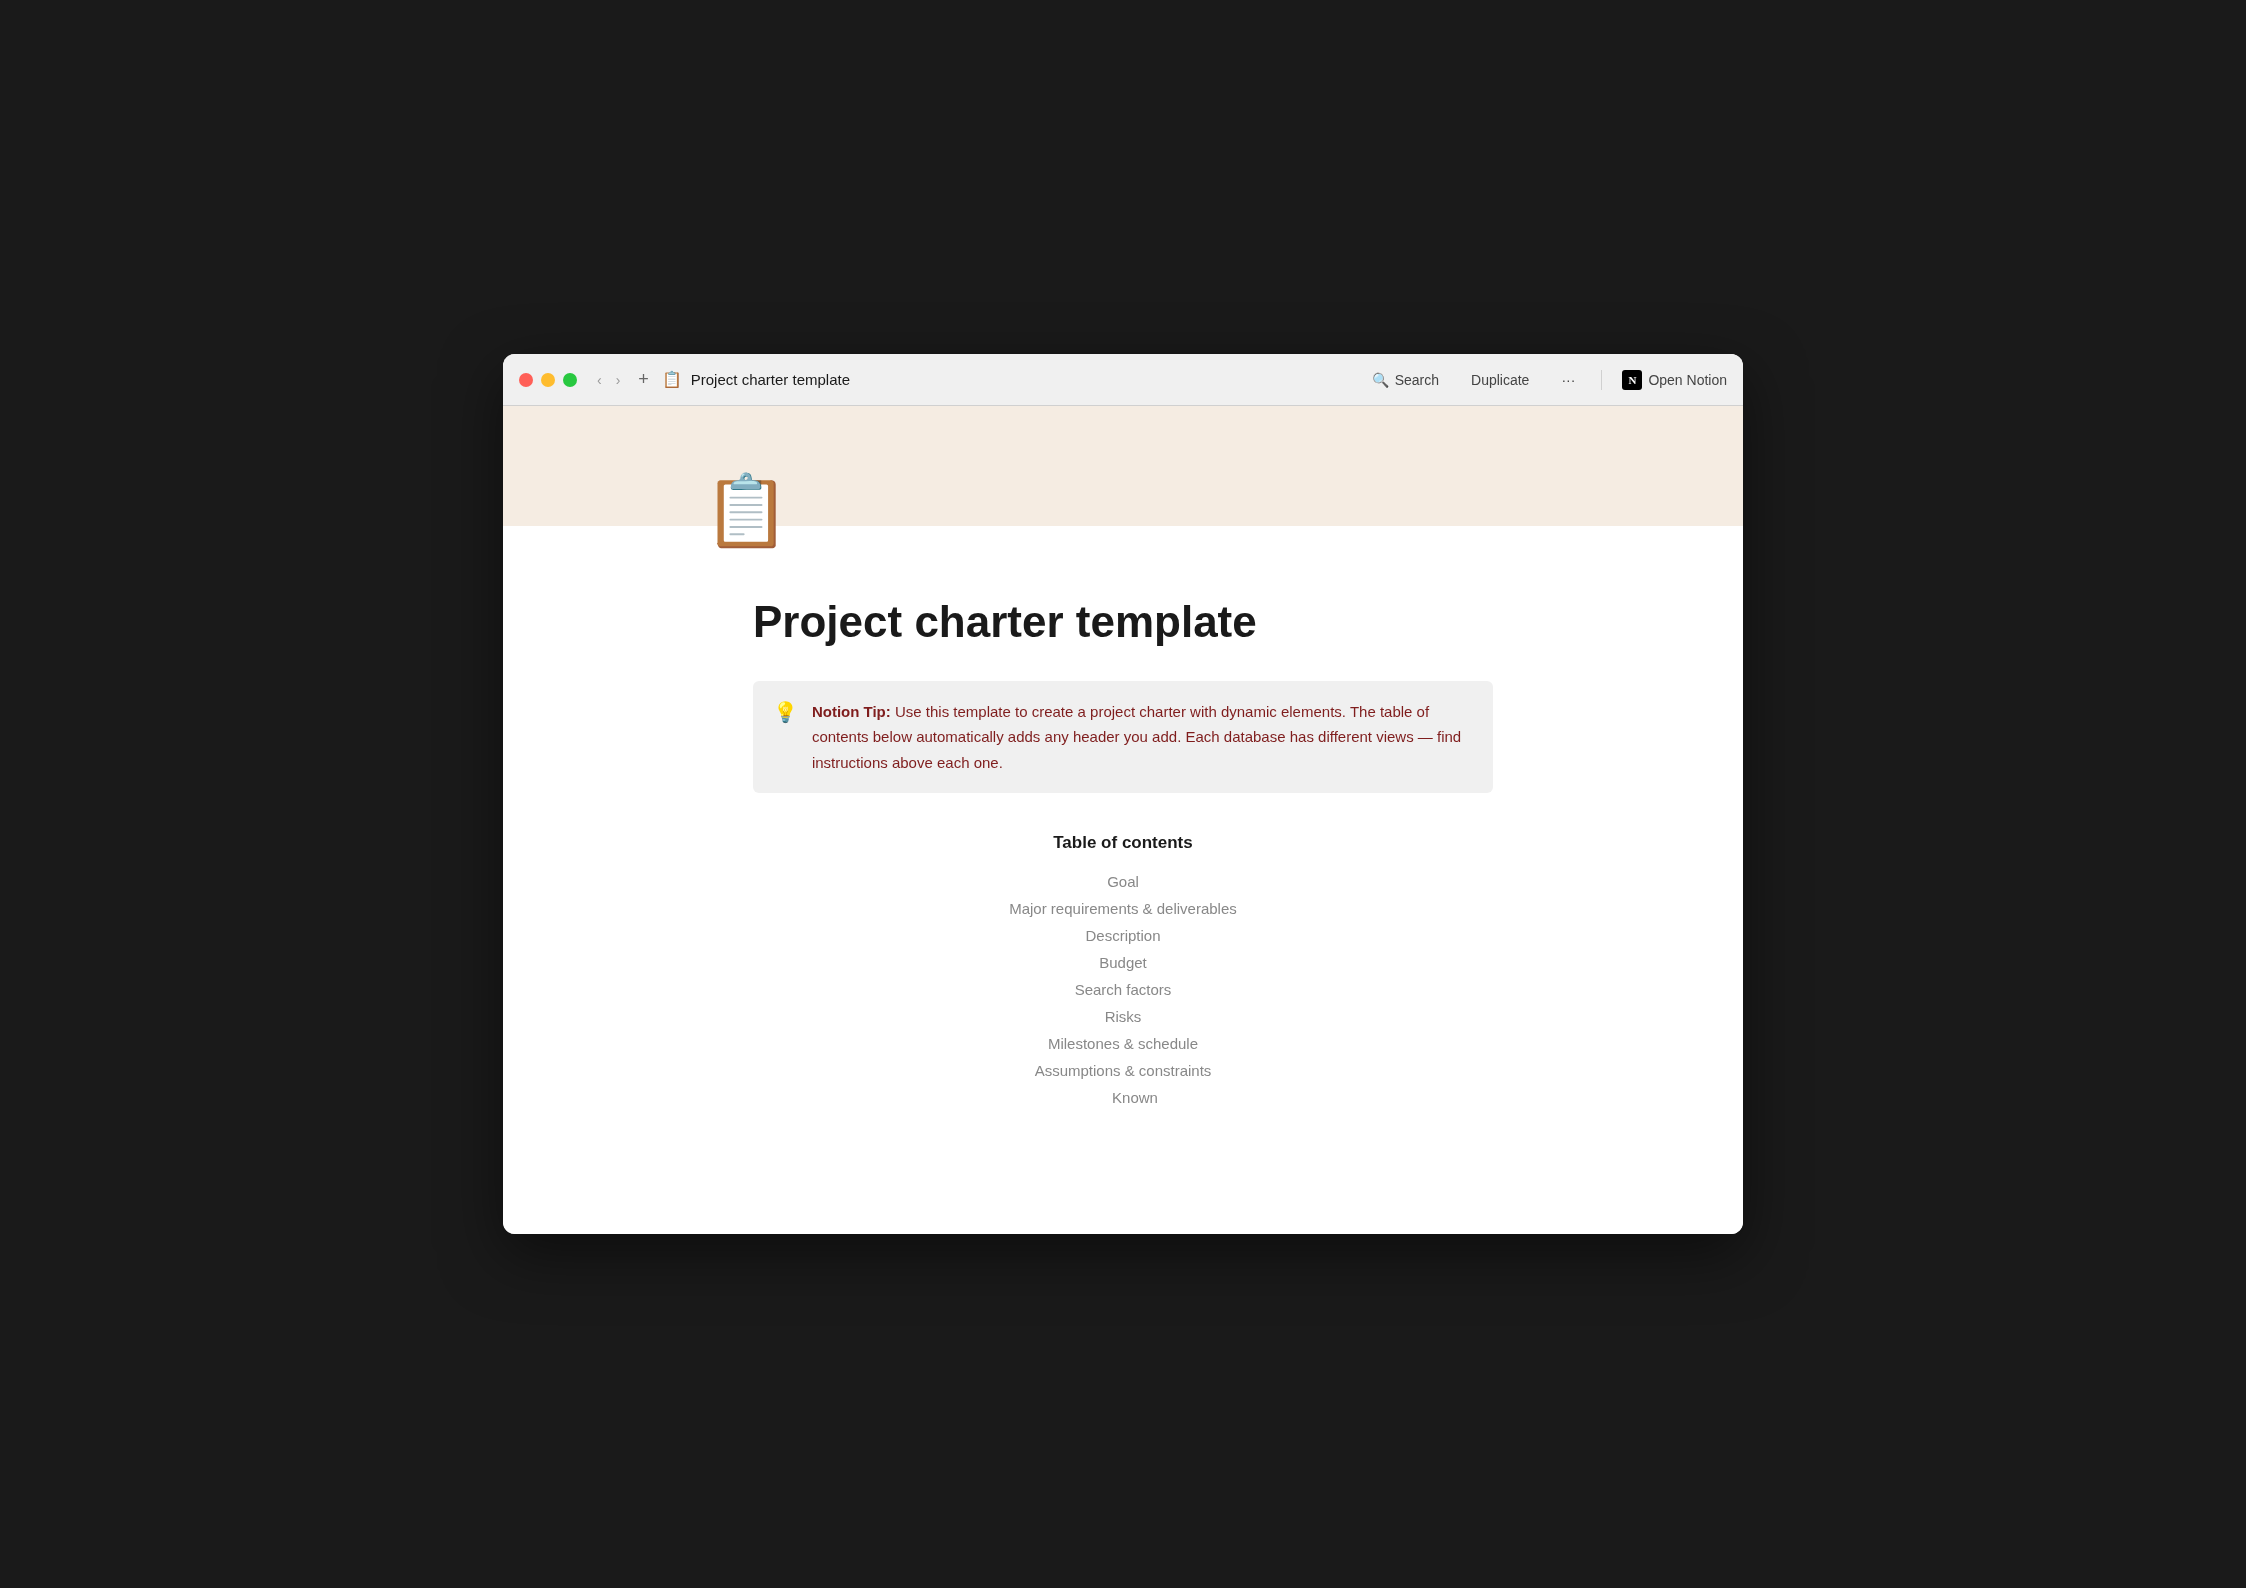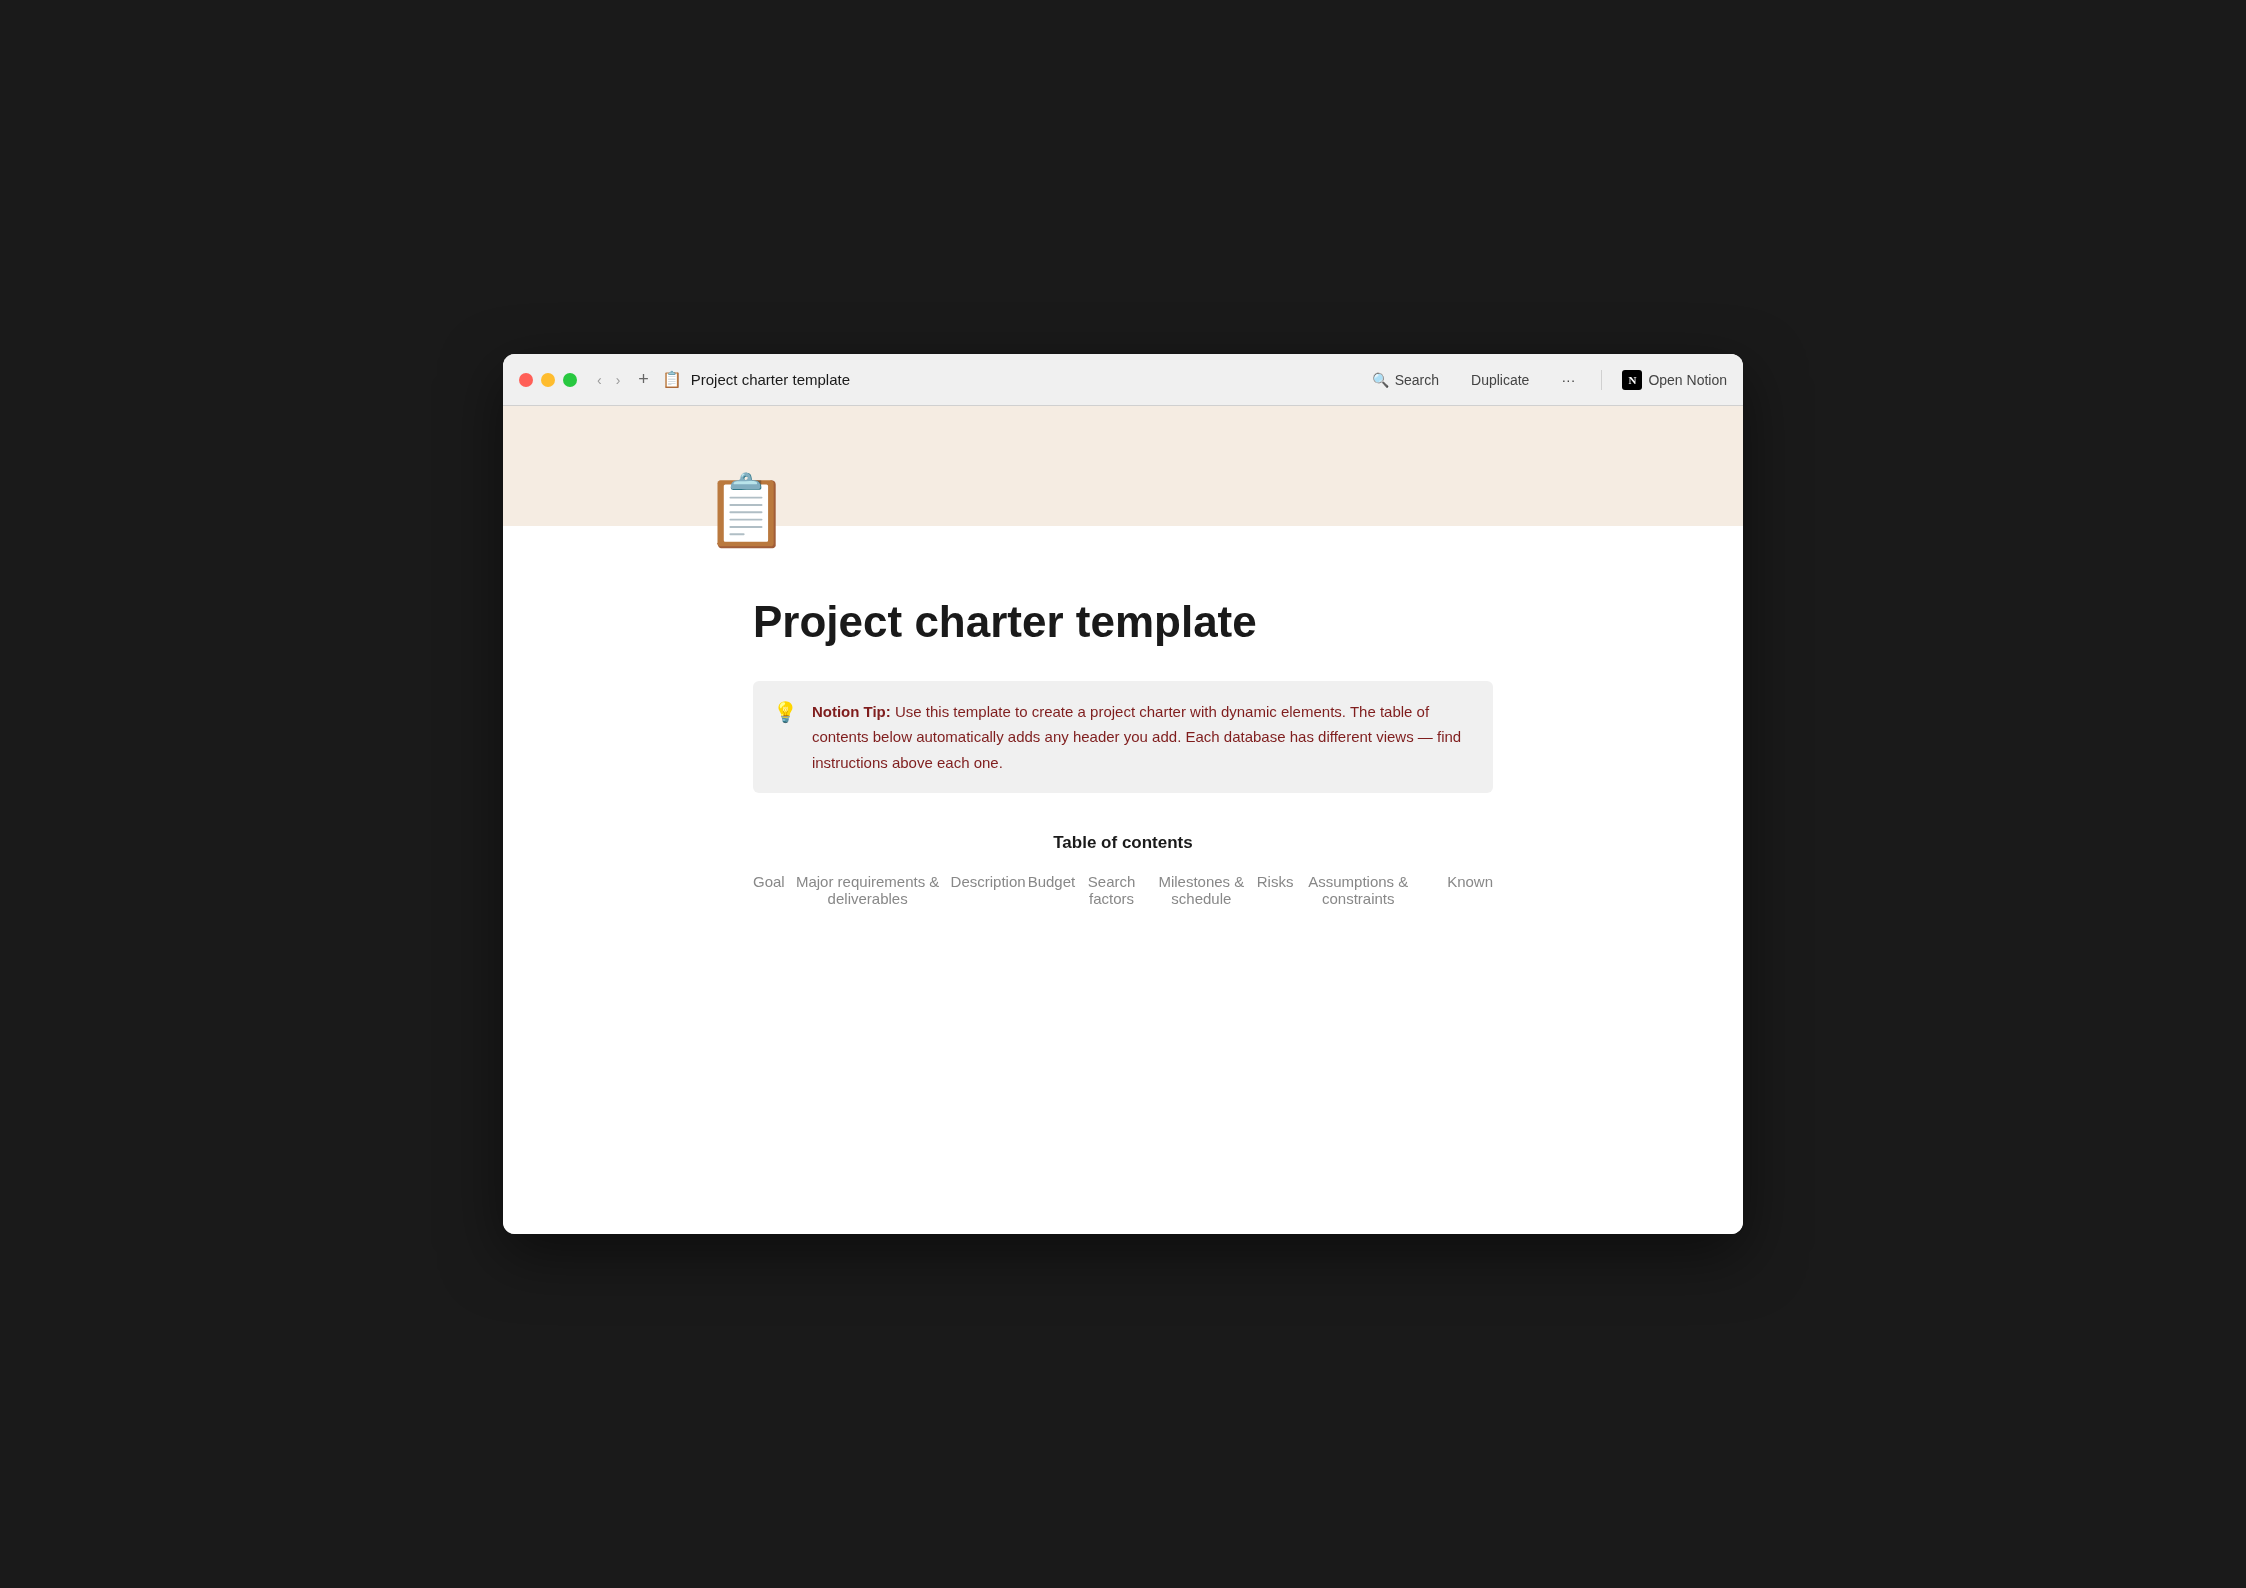--- a/index.html
+++ b/index.html
@@ -218,21 +218,21 @@
     .toc-heading {
       font-size: 17px;
       font-weight: 700;
       color: #1a1a1a;
       margin-bottom: 16px;
     }
 
     .toc-list {
       list-style: none;
       display: flex;
-      flex-direction: row;
+      flex-direction: column;
       gap: 2px;
     }
 
     .toc-item {
       font-size: 15px;
       color: #888;
       padding: 4px 0;
       cursor: pointer;
       text-decoration: none;
       display: block;
@@ -330,24 +330,24 @@
           <li>
             <a class="toc-item" href="#">Description</a>
           </li>
           <li>
             <a class="toc-item" href="#">Budget</a>
           </li>
           <li>
             <a class="toc-item" href="#">Search factors</a>
           </li>
           <li>
+            <a class="toc-item" href="#">Risks</a>
+          </li>
+          <li>
             <a class="toc-item" href="#">Milestones &amp; schedule</a>
-          </li>
-          <li>
-            <a class="toc-item" href="#">Risks</a>
           </li>
           <li>
             <a class="toc-item" href="#">Assumptions &amp; constraints</a>
           </li>
           <li>
             <a class="toc-item indented" href="#">Known</a>
           </li>
         </ul>
       </div>
     </div>

